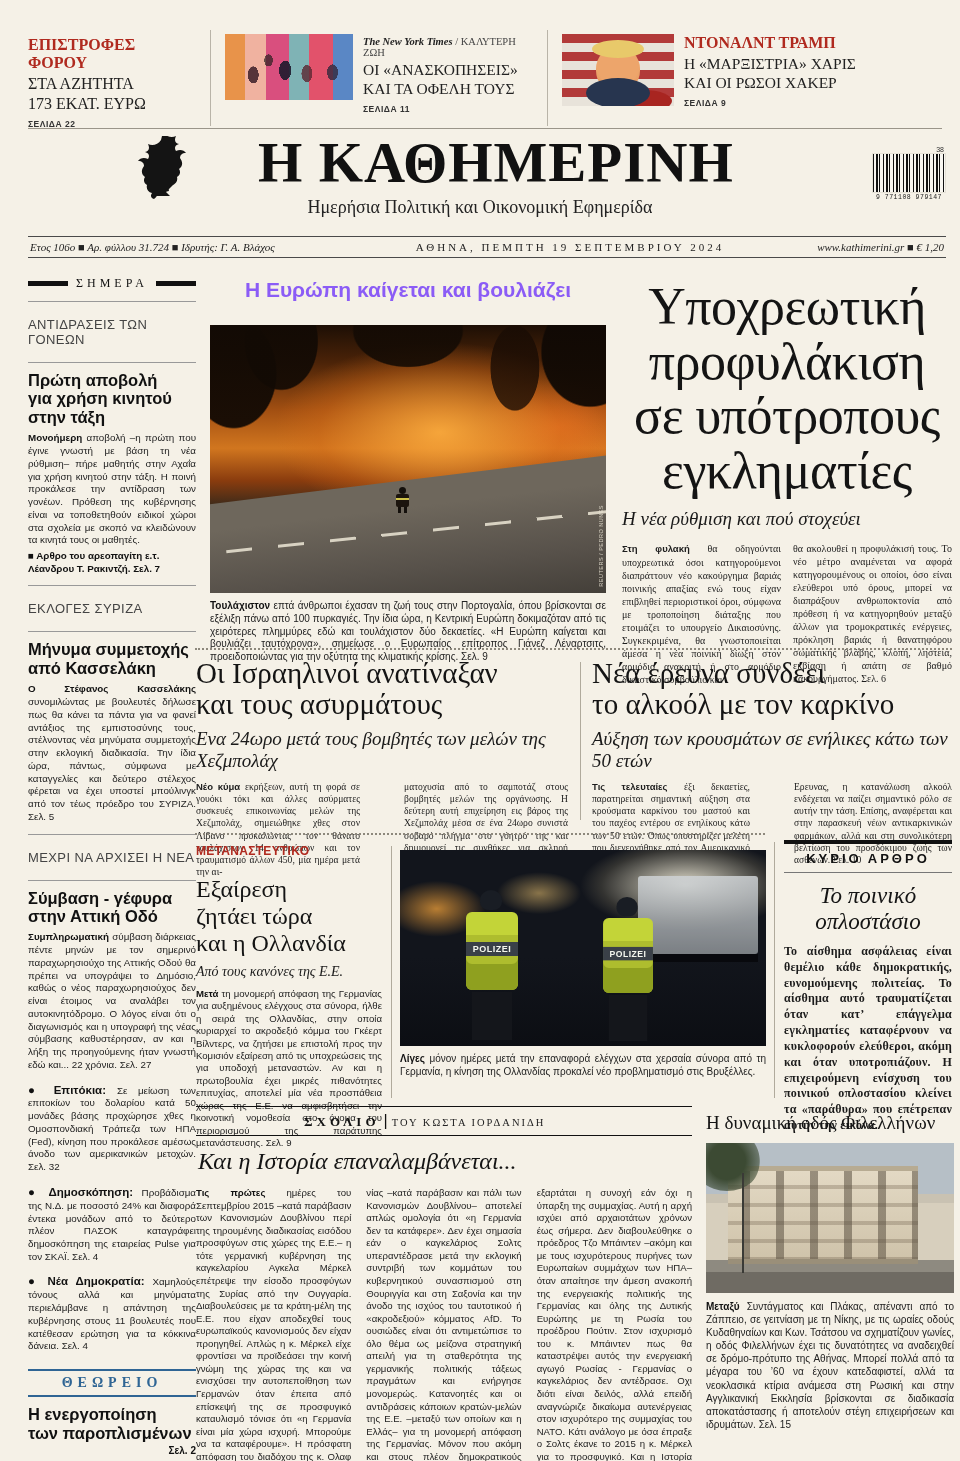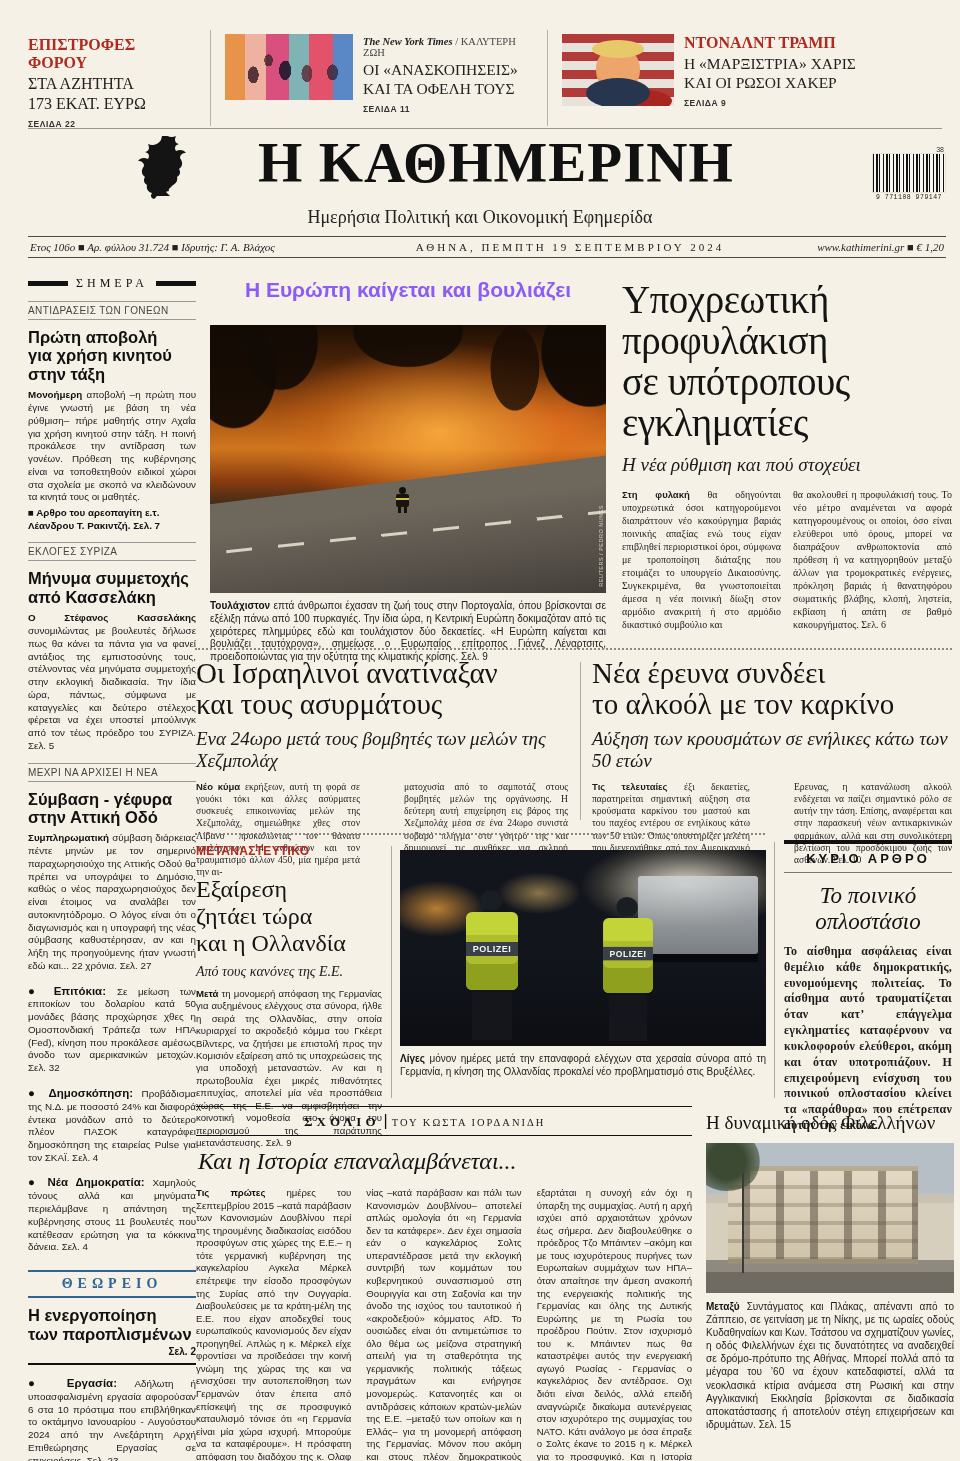--- a/index.html
+++ b/index.html
@@ -36,41 +36,41 @@
     background:radial-gradient(circle at 50% 40%,#eda56b 0 60%,#d98c4f 100%);}
   .trump:after{content:"";position:absolute;left:30px;top:6px;width:52px;height:18px;border-radius:50%;
     background:#e8c96a;box-shadow:0 44px 0 6px #27354f, 26px 52px 0 2px #a82520;}
   .tz3-text{width:218px;padding-top:0;}
   .tz3-text .tz-kicker{font-family:"Liberation Serif",serif;font-weight:bold;font-size:16px;color:#b02a1f;}
   .teasers-rule{position:absolute;left:28px;top:128px;width:914px;height:1px;background:#9a958a;}
 
   
   .masthead{position:absolute;left:0;top:134px;width:960px;text-align:center;}
   .mast-title{font-family:"Liberation Serif",serif;font-weight:bold;font-size:57px;letter-spacing:1px;color:#111;line-height:1;padding-left:32px;}
-  .mast-sub{font-family:"Liberation Serif",serif;font-size:18px;color:#222;margin-top:16px;}
+  .mast-sub{font-family:"Liberation Serif",serif;font-size:18px;color:#222;margin-top:6px;}
   .eagle{position:absolute;left:128px;top:2px;}
   .barcode-box{position:absolute;right:14px;top:12px;width:74px;text-align:center;}
   .barcode-issue{font-size:7px;color:#333;text-align:right;padding-right:2px;}
   .barcode{width:72px;height:38px;background:
     repeating-linear-gradient(90deg,#111 0 1px,#f8f6f0 1px 3px,#111 3px 5px,#f8f6f0 5px 6px,#111 6px 7px,#f8f6f0 7px 10px);
     border:1px solid #e5e1d6;}
   .barcode-num{font-family:"Liberation Mono",monospace;font-size:6.5px;color:#222;margin-top:1px;letter-spacing:.5px;}
 
   
   .dateline{position:absolute;left:28px;top:236px;width:914px;border-top:1px solid #4a4a4a;border-bottom:1px solid #4a4a4a;
     display:flex;justify-content:space-between;align-items:center;padding:4px 2px;}
   .dl-left,.dl-right{font-family:"Liberation Serif",serif;font-style:italic;font-size:11px;color:#222;}
   .dl-center{font-family:"Liberation Serif",serif;font-size:11px;letter-spacing:3px;color:#222;margin-left:48px;}
 
   
   .sidebar{position:absolute;left:28px;top:276px;width:168px;}
   .simera-head{display:flex;align-items:center;gap:8px;margin-bottom:8px;}
   .simera-head .bar{height:5px;background:#111;flex:1;}
   .simera-head .txt{font-family:"Liberation Serif",serif;font-size:12px;letter-spacing:4px;color:#111;}
-  .sb-kicker{border-top:1px solid #999;border-bottom:1px solid #999;padding:3px 0;font-size:10px;letter-spacing:.4px;color:#444;margin-top:10px;}
+  .sb-kicker{border-top:1px solid #999;border-bottom:1px solid #999;padding:15px 0;font-size:13px;letter-spacing:.4px;color:#444;margin-top:10px;}
   .sb-title{font-size:16.5px;font-weight:bold;line-height:1.12;color:#111;margin:8px 0 6px;}
   .sb-body{font-size:9.8px;line-height:1.3;color:#222;}
   .sb-body b{color:#111;}
   .sb-note{font-size:9.8px;line-height:1.3;font-weight:bold;color:#111;margin-top:3px;}
   .sb-brief{font-size:9.8px;line-height:1.3;color:#222;margin-top:11px;}
   .sb-brief .bl{font-weight:bold;font-size:11.5px;color:#111;}
   .theoreio{margin-top:16px;}
   .theoreio-head{border-top:2px solid #2f6594;border-bottom:2px solid #2f6594;text-align:center;
     font-size:14px;font-weight:bold;letter-spacing:5px;color:#2f6594;padding:4px 0;font-family:"Liberation Serif",serif;}
   .theoreio-titleblock{border-bottom:2.5px solid #111;padding:8px 0 6px;}
@@ -102,21 +102,21 @@
   .firefighter .fl{position:absolute;left:2px;top:20px;width:3px;height:6px;background:#14100c;}
   .firefighter .fr{position:absolute;left:8px;top:20px;width:3px;height:6px;background:#14100c;}
   .fire-credit{position:absolute;right:2px;bottom:6px;writing-mode:vertical-rl;transform:rotate(180deg);
     font-size:5.5px;color:#e8e2d2;opacity:.85;letter-spacing:.5px;}
   .photo-caption{margin-top:7px;font-size:10px;line-height:1.28;color:#222;}
   .cap-lead{font-weight:bold;color:#111;}
 
   
   .lead-story{position:absolute;left:622px;top:280px;width:330px;}
   .hl{font-family:"Liberation Serif",serif;color:#141414;}
-  .lead-story .hl{font-size:39px;line-height:1.05;letter-spacing:-0.5px;}
+  .lead-story .hl{font-size:52px;line-height:1.05;letter-spacing:-0.5px;text-align:center;}
   .lead-deck{font-family:"Liberation Serif",serif;font-style:italic;font-size:19px;color:#1a1a1a;margin-top:10px;}
   .twocol{display:flex;gap:12px;margin-top:12px;}
   .twocol .col{flex:1;font-family:"Liberation Serif",serif;font-size:10px;line-height:1.3;color:#1d1d1d;text-align:justify;}
   .twocol .col .cl{font-weight:bold;font-family:"Liberation Sans",sans-serif;font-size:9.5px;}
 
   .dotted{position:absolute;border-top:2px dotted #8d887c;}
   .vrule{position:absolute;width:1px;background:#b0aa9c;}
 
   
   .story-israel{position:absolute;left:196px;top:658px;width:372px;}

